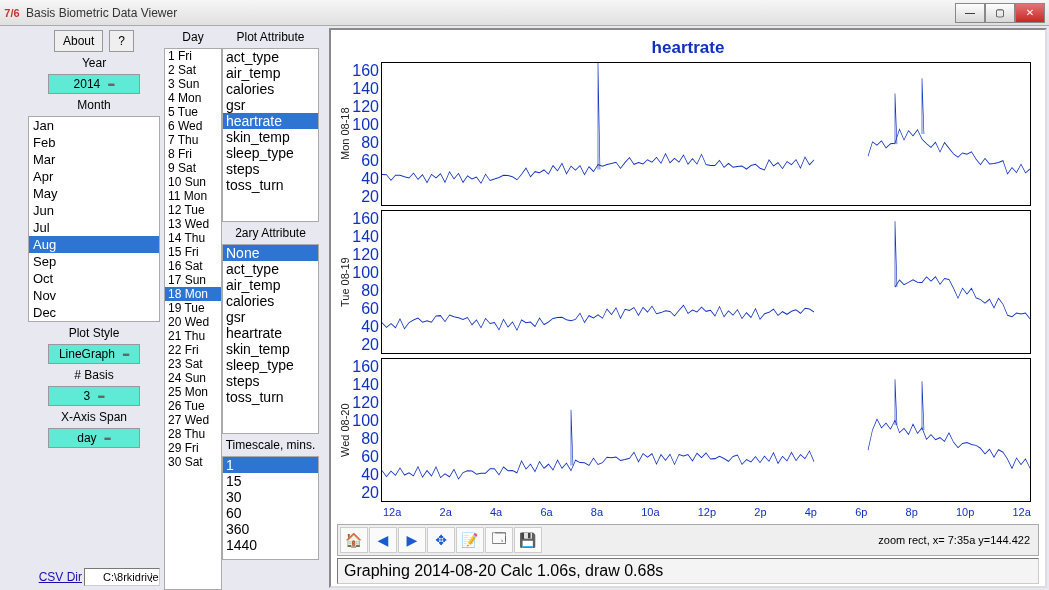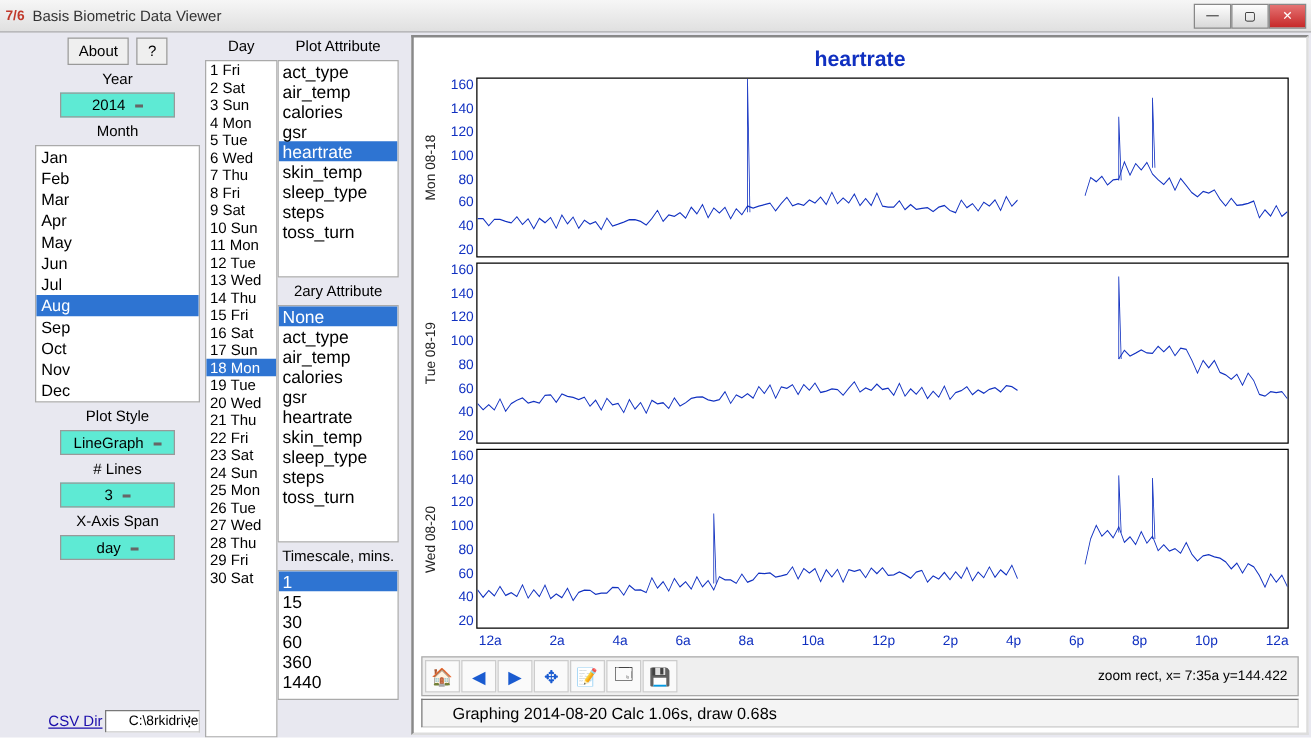--- a/index.html
+++ b/index.html
@@ -41,31 +41,31 @@
   .attrlist .item.sel { background: #2e74d2; color: #fff; }
   .attrlist.plot { height: 174px; }
   .attrlist.sec { height: 190px; }
   .attrlist.time { height: 104px; flex-shrink: 0; }
   
   .plotarea { flex: 1; background: #fff; border: 2px inset #ddd; margin: 2px 2px 2px 10px; display: flex; flex-direction: column; position: relative; }
   .plot-title { text-align: center; color: #1030c0; font-weight: bold; font-size: 17px; padding: 8px 0 2px; }
   .charts { flex: 1; display: flex; flex-direction: column; padding: 0 14px 0 6px; }
   .chart { flex: 1; display: flex; }
   .chart .ylab { writing-mode: vertical-rl; transform: rotate(180deg); text-align: center; font-size: 11px; color: #222; padding: 0 2px; }
-  .chart .yaxis { width: 28px; display: flex; flex-direction: column; justify-content: space-between; align-items: flex-end; font-size: 11px; color: #1030c0; padding: 2px 2px; }
+  .chart .yaxis { width: 28px; display: flex; flex-direction: column; justify-content: space-between; align-items: flex-end; font-size: 16px; color: #1030c0; padding: 2px 2px; }
   .chart .plotbox { flex: 1; border: 1px solid #000; position: relative; background: #fff; margin: 2px 0; }
   .chart svg { width: 100%; height: 100%; display: block; }
   .chart svg path { stroke: #1030c0; stroke-width: 1; fill: none; }
   .xaxis-row { display: flex; padding-left: 46px; }
   .xaxis { flex: 1; display: flex; justify-content: space-between; font-size: 11px; color: #1030c0; padding: 2px 0 6px; }
   
   .toolbar { display: flex; border: 1px solid #aaa; margin: 0 6px; background: #efefef; padding: 2px; gap: 1px; align-items: center; }
   .tbtn { width: 28px; height: 26px; border: 1px solid #ccc; background: #fafafa; display: flex; align-items: center; justify-content: center; cursor: pointer; font-size: 14px; }
   .zoomtext { margin-left: auto; font-size: 11px; padding-right: 6px; }
-  .status { border: 1px inset #ccc; margin: 2px 6px 4px; padding: 3px 24px; font-size: 13px; background: #f4f4f4; }
+  .status { border: 1px inset #ccc; margin: 2px 6px 4px; padding: 3px 6px; font-size: 16px; background: #f4f4f4; }
 </style>
 </head>
 <body>
 
 <div class="titlebar">
   <span class="ico">7/6</span>
   <span class="title">Basis Biometric Data Viewer</span>
   <div class="winbtns">
     <div class="winbtn">—</div>
     <div class="winbtn">▢</div>
@@ -96,21 +96,21 @@
         <div class="item sel">Aug</div>
         <div class="item">Sep</div>
         <div class="item">Oct</div>
         <div class="item">Nov</div>
         <div class="item">Dec</div>
       </div>
     <div class="lbl">Plot Style</div>
     <div class="dd">
         <span>LineGraph</span>
       </div>
-    <div class="lbl"># Lines</div>
+    <div class="lbl"># Basis</div>
     <div class="dd">
         <span>3</span>
       </div>
     <div class="lbl">X-Axis Span</div>
     <div class="dd">
         <span>day</span>
       </div>
     <div class="csv-row">
       <a href="#">CSV Dir</a>
       <div class="path">C:\8rkidrives</div>

